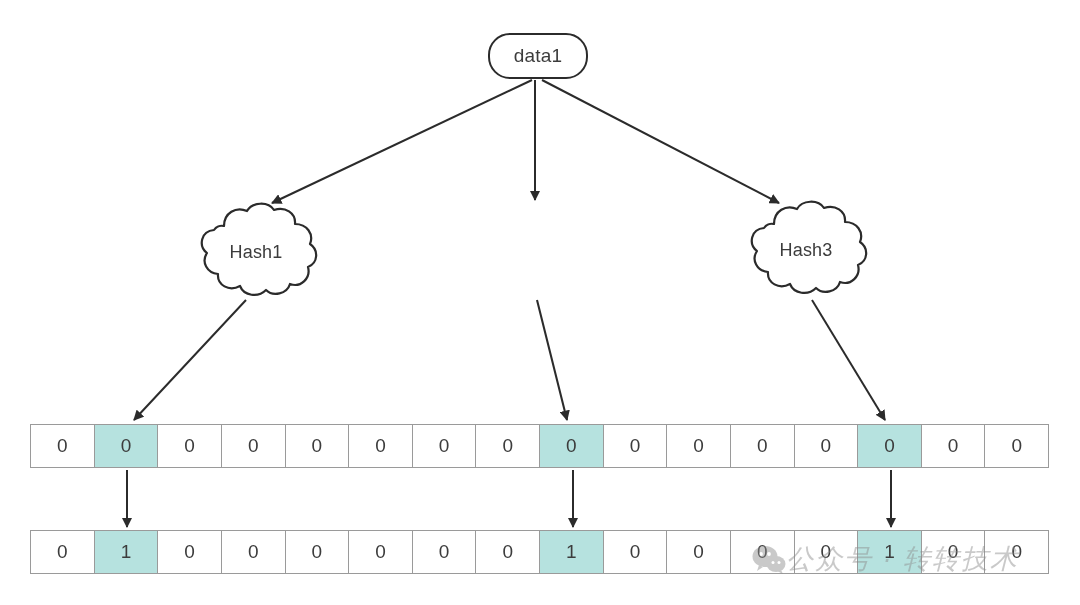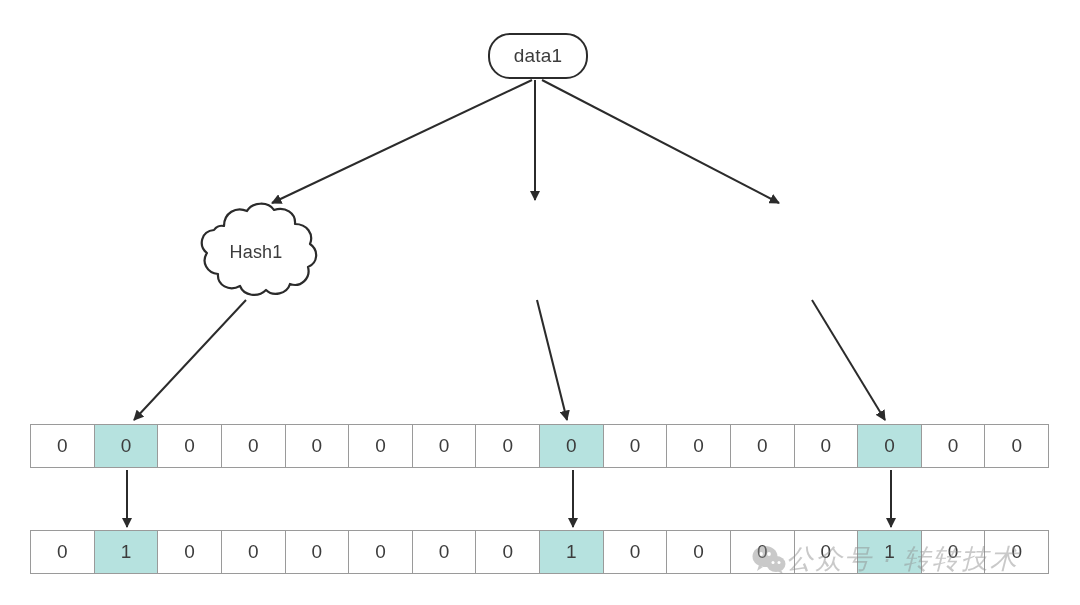--- a/index.html
+++ b/index.html
@@ -162,20 +162,31 @@
                C95,6 106,13 105,24 C117,24 124,34 120,44
                C129,50 128,63 118,67 C121,78 111,88 100,84
                C97,94 83,97 76,90 C68,98 54,96 50,86
                C39,92 27,85 28,74 C17,73 11,62 17,53
                C8,46 11,31 24,30 C26,27 30,25 34,26 Z" fill="#ffffff" stroke="#2b2b2b" stroke-width="2.2" stroke-linejoin="round"></path>
     </svg>
     <span class="label">Hash1</span>
   </div>
 
 
+  <div class="cloud" id="cloud-3">
+    <svg viewBox="0 0 132 104">
+      <path d="M34,26 C34,13 46,6 57,11 C62,2 78,1 84,10
+               C95,6 106,13 105,24 C117,24 124,34 120,44
+               C129,50 128,63 118,67 C121,78 111,88 100,84
+               C97,94 83,97 76,90 C68,98 54,96 50,86
+               C39,92 27,85 28,74 C17,73 11,62 17,53
+               C8,46 11,31 24,30 C26,27 30,25 34,26 Z" fill="#ffffff" stroke="#2b2b2b" stroke-width="2.2" stroke-linejoin="round"></path>
+    </svg>
+    <span class="label">Hash3</span>
+  </div>
 
   <div class="bit-array" id="bit-array-before">
       <div class="bit-cell">0</div>
       <div class="bit-cell hl">0</div>
       <div class="bit-cell">0</div>
       <div class="bit-cell">0</div>
       <div class="bit-cell">0</div>
       <div class="bit-cell">0</div>
       <div class="bit-cell">0</div>
       <div class="bit-cell">0</div>

